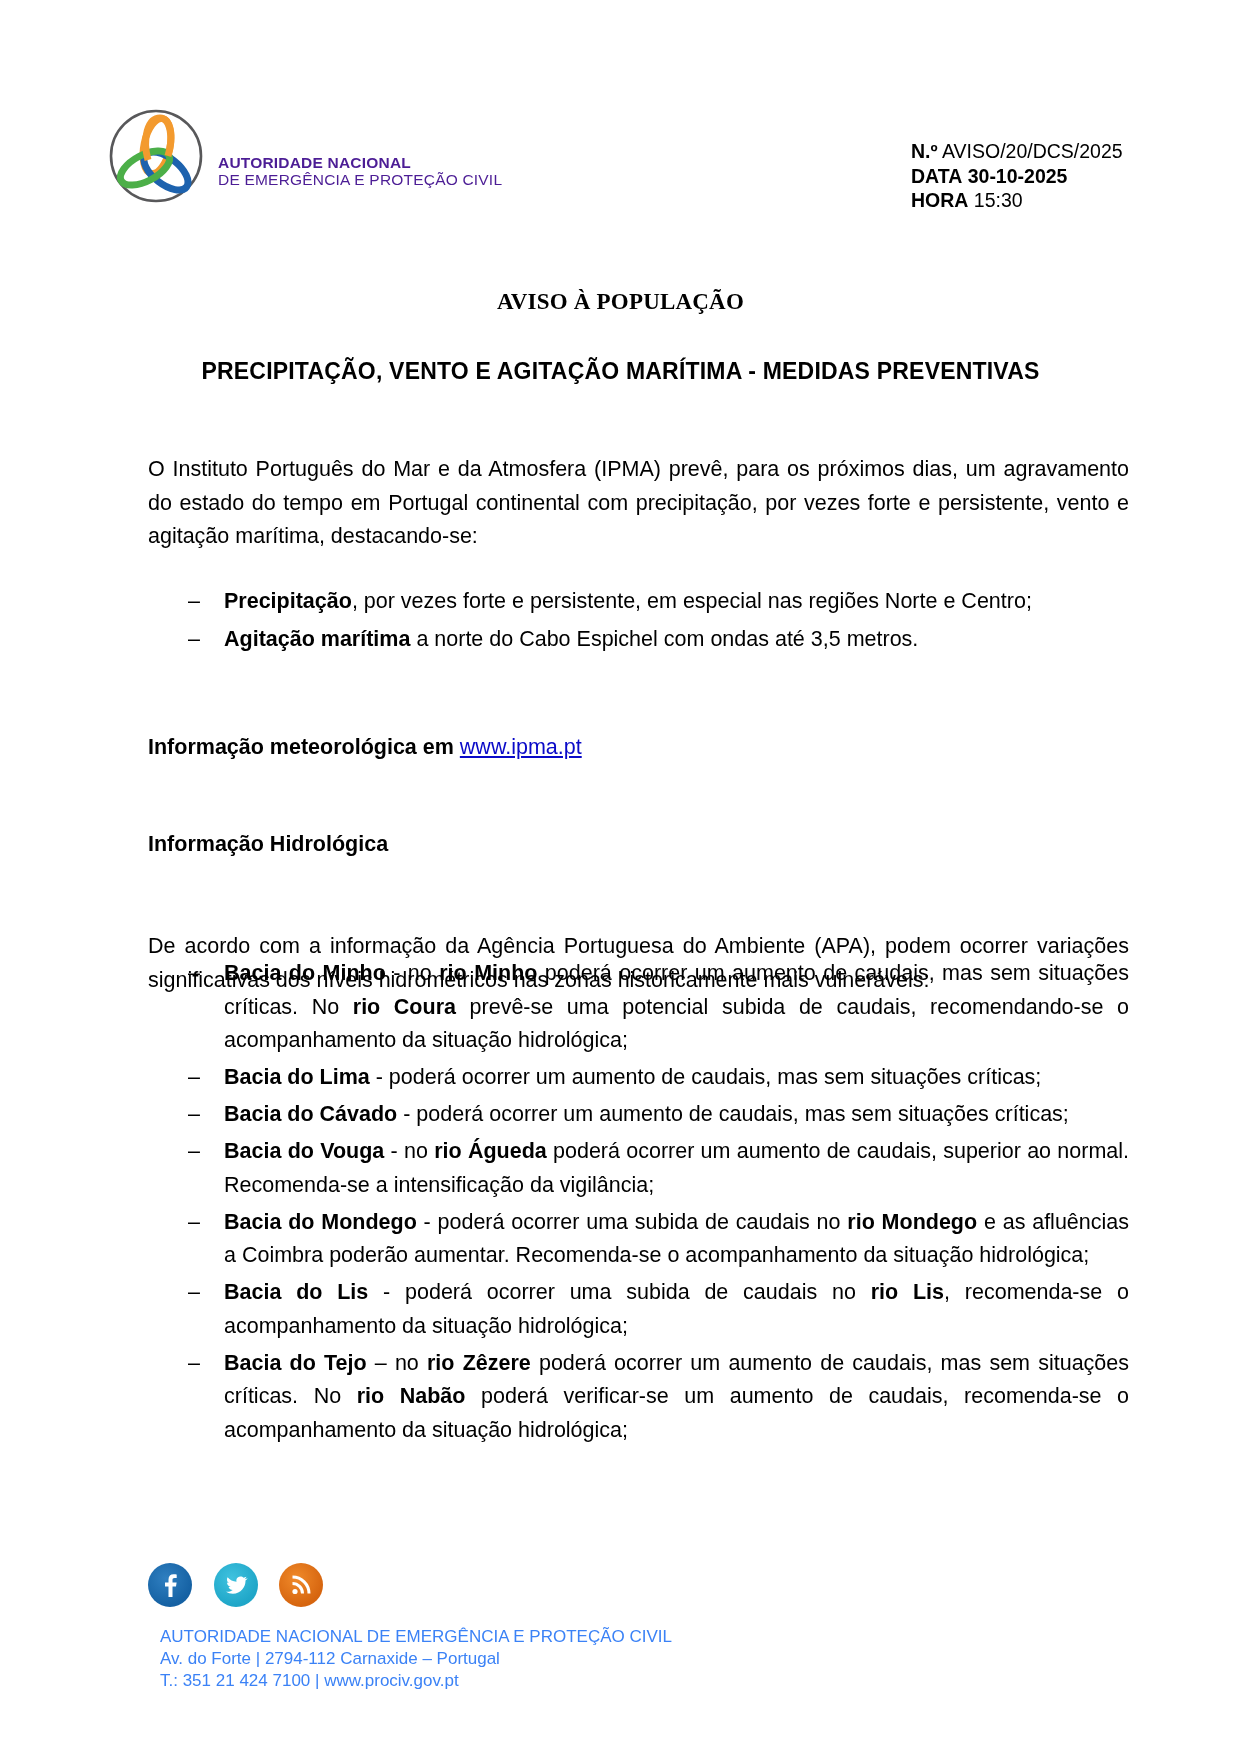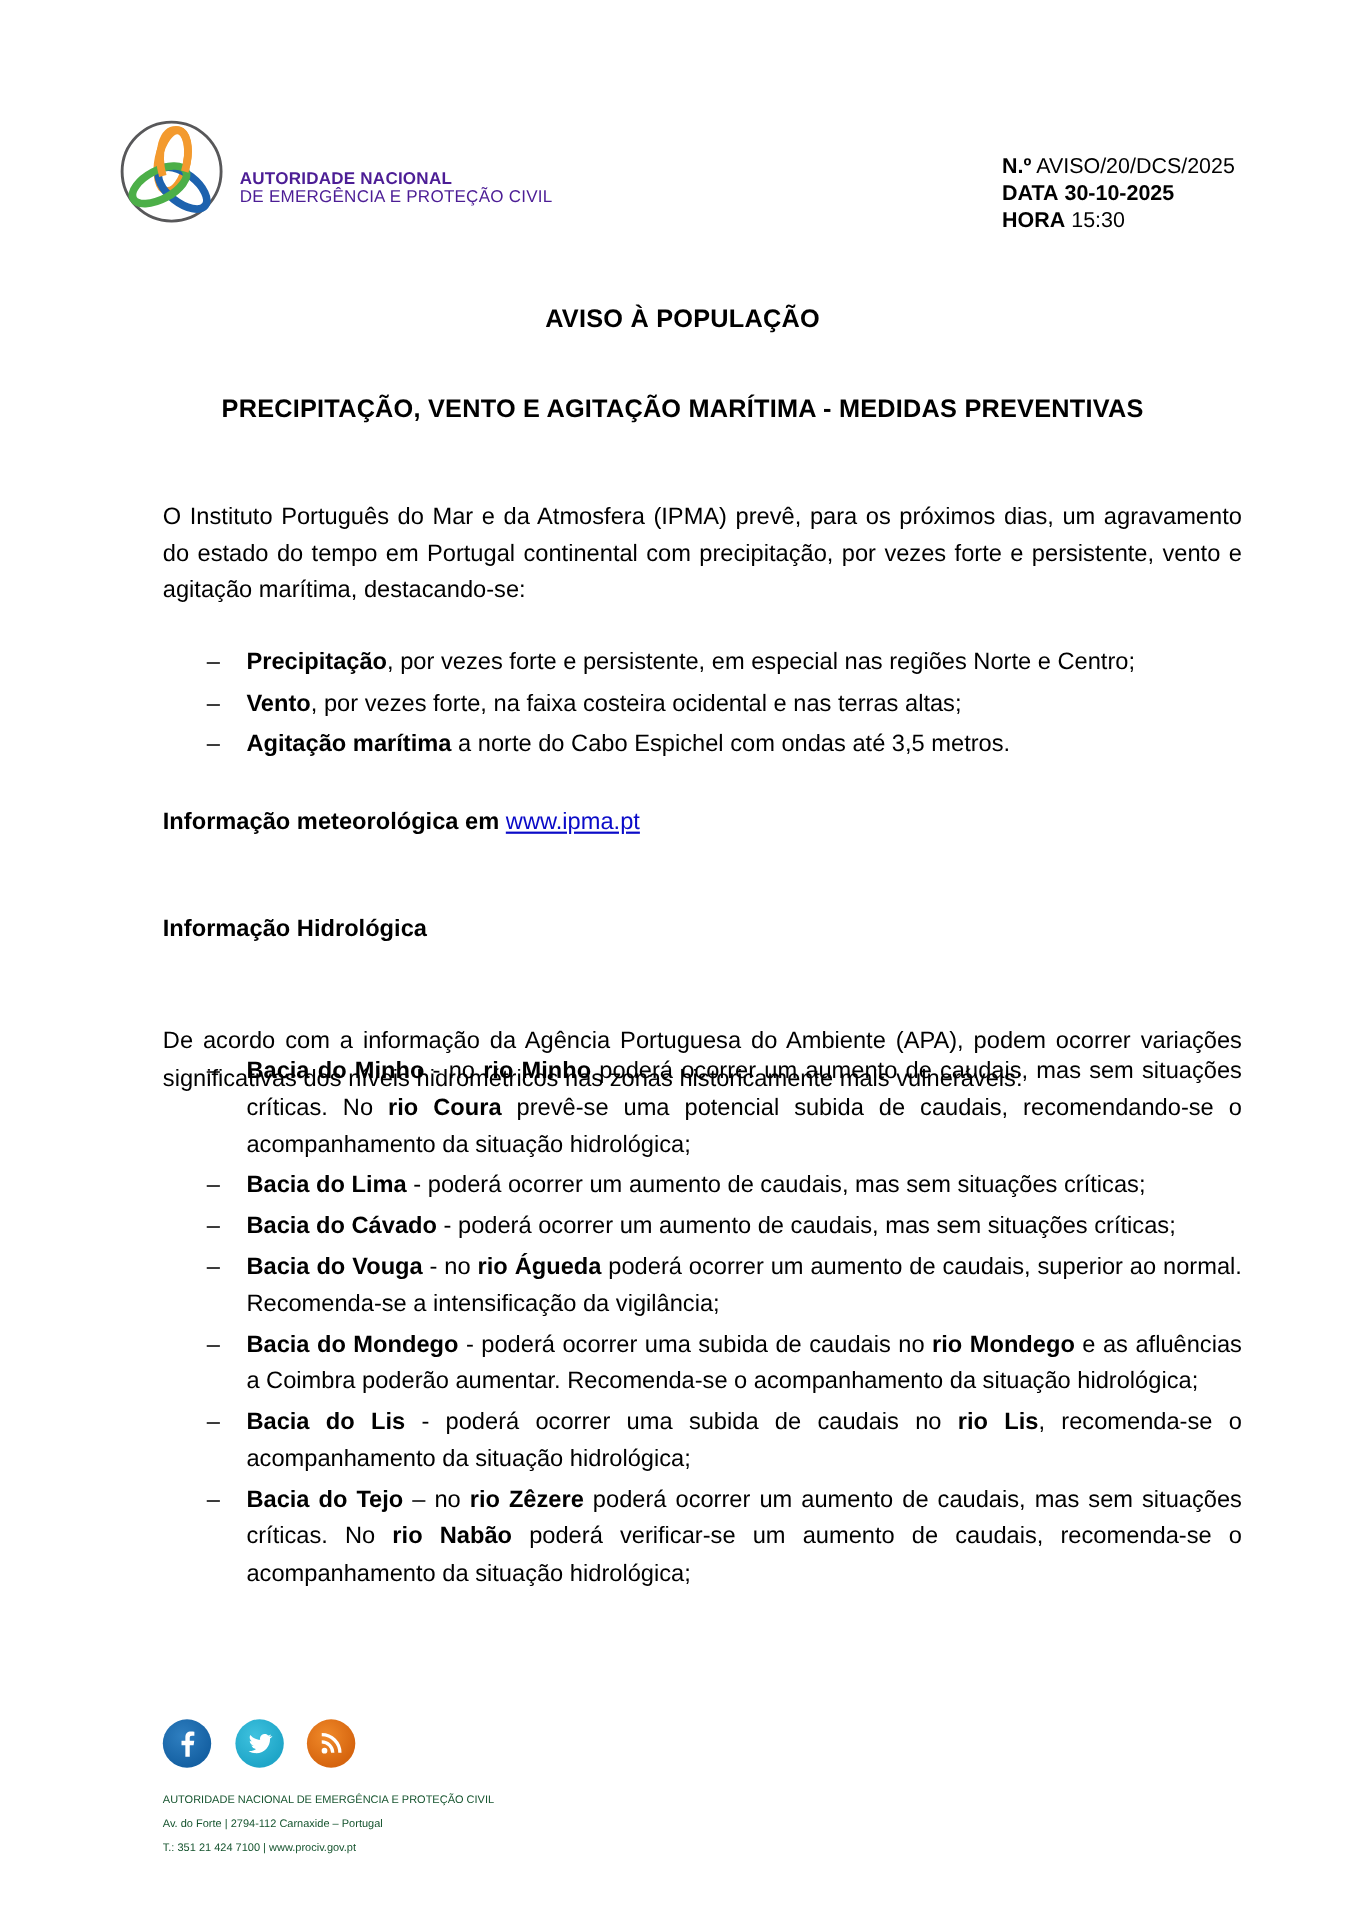--- a/index.html
+++ b/index.html
@@ -12,21 +12,21 @@
     .org-name { left: 218px; top: 154px; font-size: 15.5px; line-height: 17px; color: #4c1d95; letter-spacing: 0.2px; }
     .org-name .l1 { font-weight: bold; }
     .org-name .l2 { font-weight: normal; }
 
     
     .ref { left: 911px; top: 139px; font-size: 19.5px; line-height: 24.5px; }
     .ref b { font-weight: bold; }
 
     
     .title { left: 0; width: 1241px; text-align: center; font-weight: bold; font-size: 23px; letter-spacing: 0.2px; }
-    #title-main { top: 276px; }
+    #title-main { top: 289px; font-family: Liberation Serif, serif; }
     #title-sub { top: 358px; }
 
     
     .body-text { left: 148px; width: 981px; font-size: 21.5px; line-height: 33.5px; }
     .just { text-align: justify; text-align-last: left; }
     ul.dash { list-style: none; margin: 0; padding: 0; }
     ul.dash li { position: relative; padding-left: 76px; text-align: justify; }
     ul.dash li::before { content: "\2013"; position: absolute; left: 40px; top: 0; }
     ul.dash li b { font-weight: bold; }
 
@@ -38,21 +38,21 @@
     #para2 { top: 930px; }
     #bullets2 { top: 957px; line-height: 33.5px; }
     #bullets2 li { margin-bottom: 3.5px; }
 
     
     .social { top: 1563px; width: 44px; height: 44px; border-radius: 50%; }
     #fb { left: 148px; background: radial-gradient(circle at 40% 35%, #2f7fc0, #1561a3 70%); }
     #tw { left: 214px; background: radial-gradient(circle at 40% 35%, #3fc2df, #1fa6c8 70%); }
     #rss { left: 279px; background: radial-gradient(circle at 40% 35%, #f08a2a, #d6650f 70%); }
     .social svg { position: absolute; left: 0; top: 0; }
-    .footer { left: 148px; top: 1626px; font-size: 10px; line-height: 22px; color: #14532d; }
+    .footer { left: 160px; top: 1626px; font-size: 17px; line-height: 22px; color: #3b82f6; }
   </style>
 </head>
 <body>
 
 <svg id="logo" class="abs" viewBox="0 0 96 96">
   <circle cx="48" cy="48" r="45" fill="none" stroke="#58585a" stroke-width="2.6"></circle>
 
   <ellipse cx="49" cy="38" rx="13" ry="28" fill="none" stroke="#f39a2e" stroke-width="7" transform="rotate(12 49 38)"></ellipse>
 
   <ellipse cx="58" cy="63" rx="26" ry="13" fill="none" stroke="#1d62ae" stroke-width="7" transform="rotate(38 58 63)"></ellipse>
@@ -73,21 +73,20 @@
   <div><b>HORA</b> <span>15:30</span></div>
 </div>
 
 <div id="title-main" class="abs title">AVISO À POPULAÇÃO</div>
 <div id="title-sub" class="abs title">PRECIPITAÇÃO, VENTO E AGITAÇÃO MARÍTIMA - MEDIDAS PREVENTIVAS</div>
 
 <div id="para1" class="abs body-text just">O Instituto Português do Mar e da Atmosfera (IPMA) prevê, para os próximos dias, um agravamento do estado do tempo em Portugal continental com precipitação, por vezes forte e persistente, vento e agitação marítima, destacando-se:</div>
 
 <ul id="bullets1" class="abs body-text dash">
   <li><b>Precipitação</b><span>, por vezes forte e persistente, em especial nas regiões Norte e Centro;</span></li>
-  <li><b>Vento</b><span>, por vezes forte, na faixa costeira ocidental e nas terras altas;</span></li>
   <li><b>Agitação marítima</b><span> a norte do Cabo Espichel com ondas até 3,5 metros.</span></li>
 </ul>
 
 <div id="meteo" class="abs body-text">
   <span>Informação meteorológica em </span><a href="#">www.ipma.pt</a>
 </div>
 
 <div id="hydro-h" class="abs body-text">Informação Hidrológica</div>
 
 <div id="para2" class="abs body-text just">De acordo com a informação da Agência Portuguesa do Ambiente (APA), podem ocorrer variações significativas dos níveis hidrométricos nas zonas historicamente mais vulneráveis:</div>

